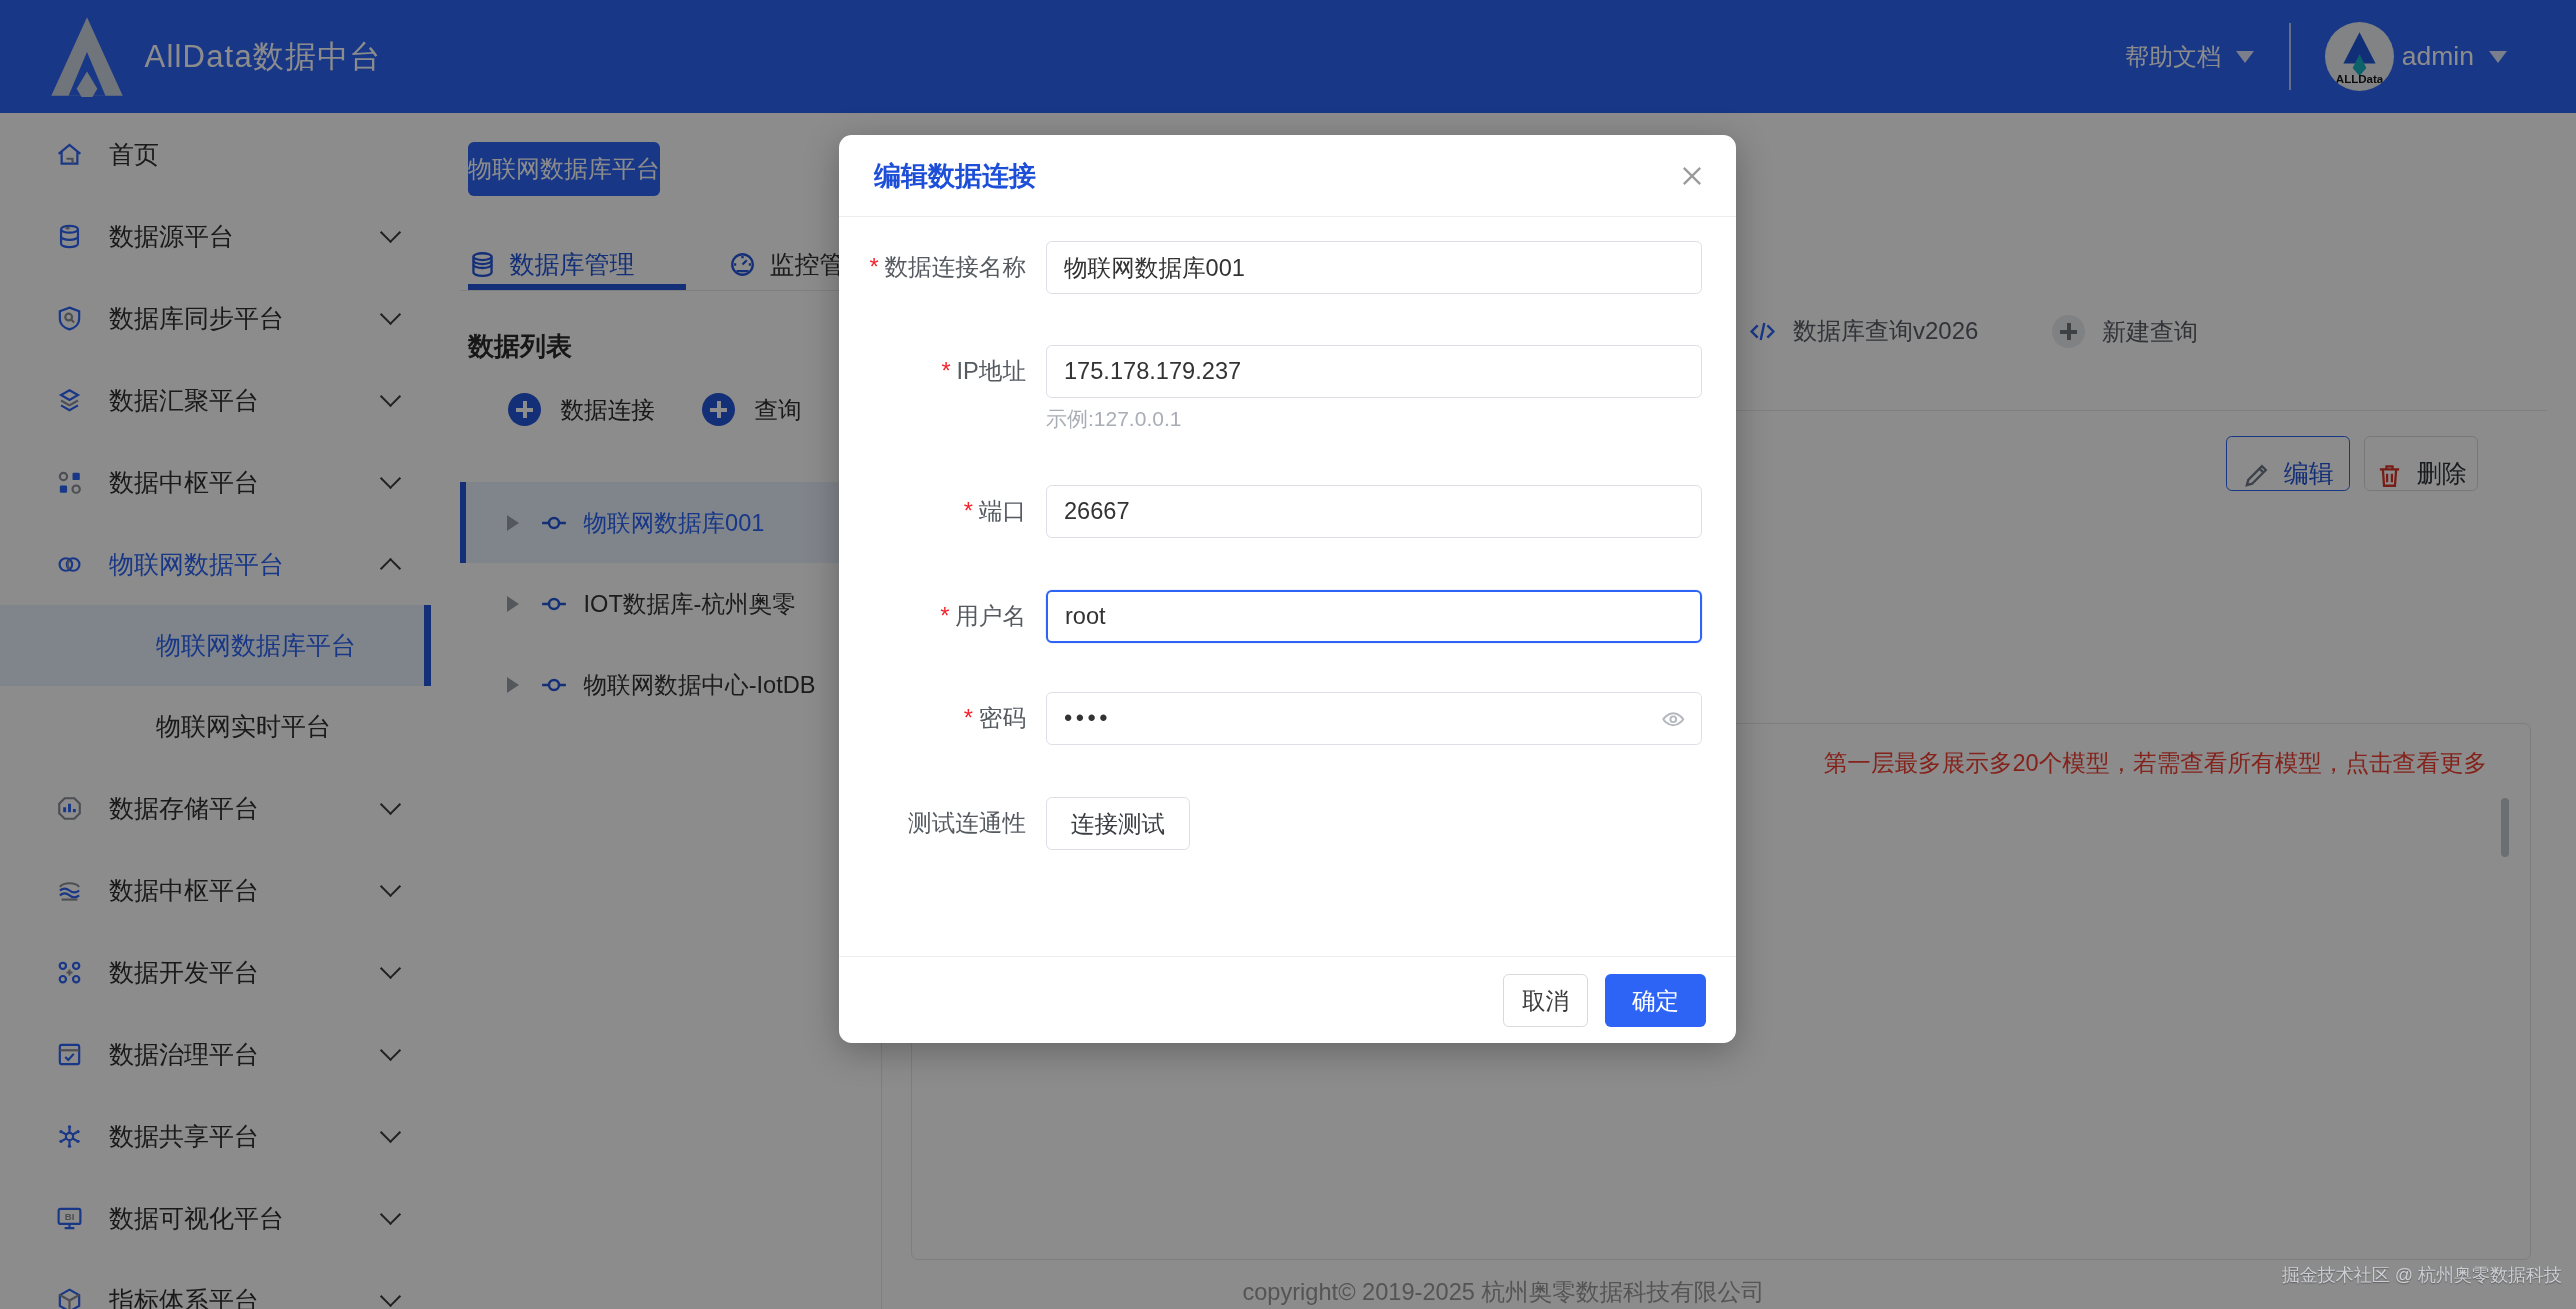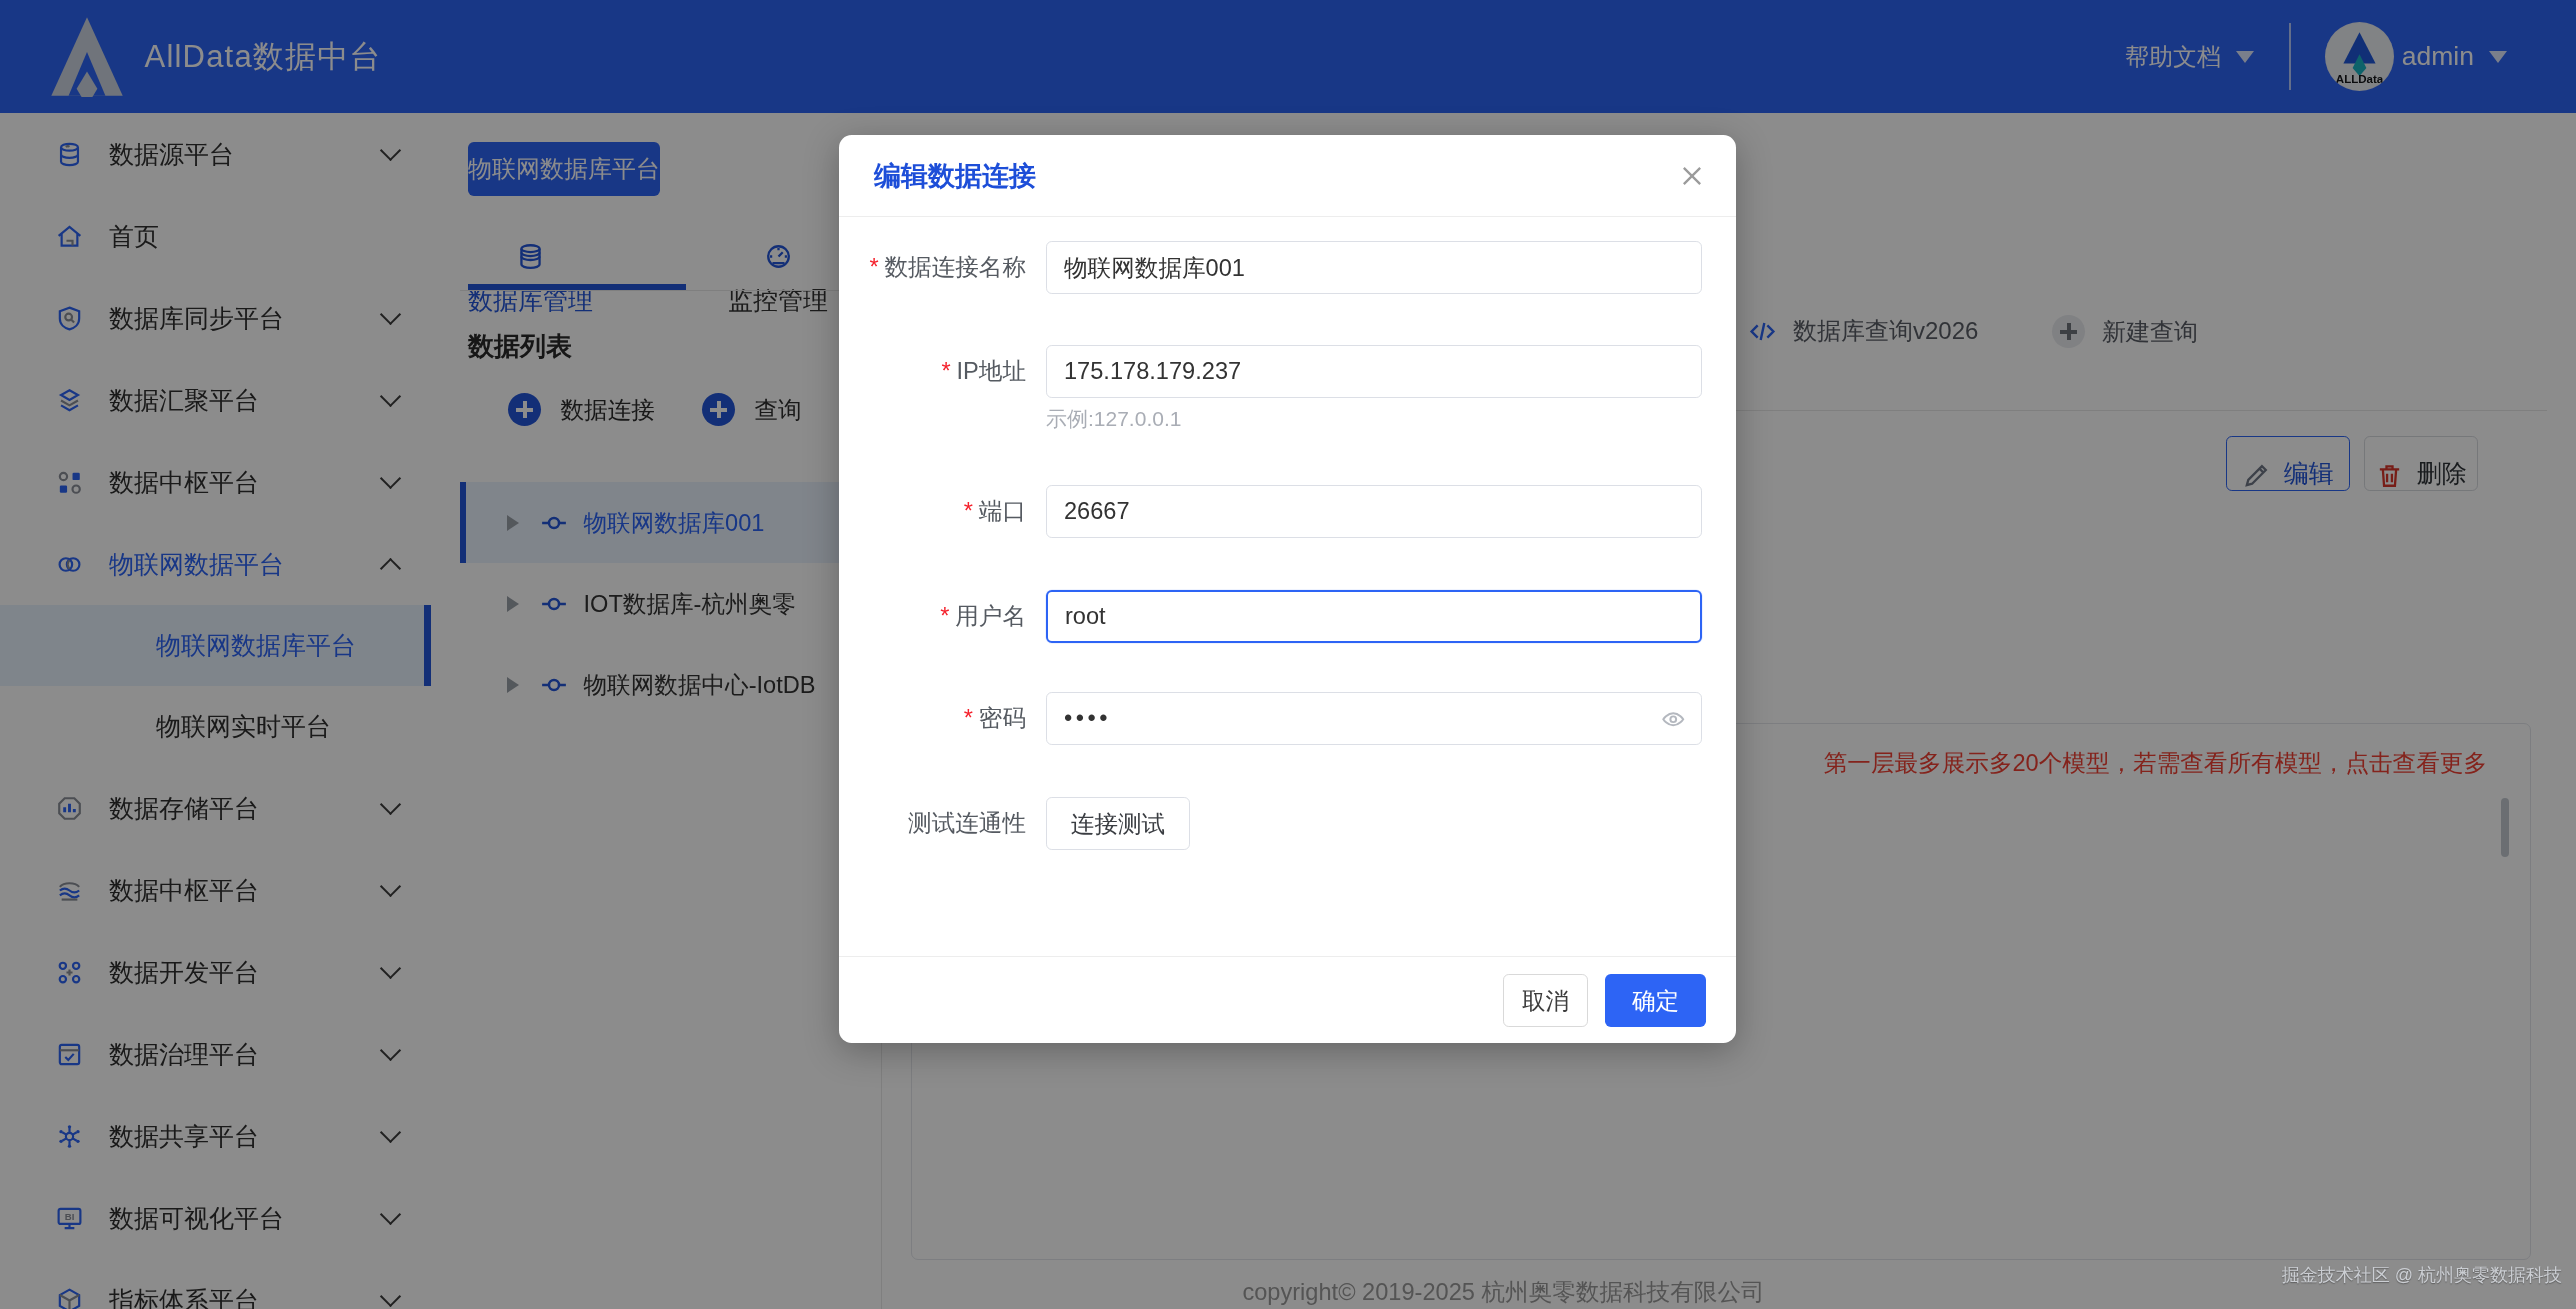--- a/index.html
+++ b/index.html
@@ -30,21 +30,21 @@
   .side-sub.selected::after{content:"";position:absolute;right:0;top:0;width:7px;height:100%;background:#2456d9;}
   .chev{position:absolute;right:33px;width:15px;height:15px;border-right:2.9px solid #3d3d3d;border-bottom:2.9px solid #3d3d3d;}
   .chev.down{transform:rotate(45deg);top:30px;}
   .chev.up{transform:rotate(-135deg);top:38px;}
   .icon-24{width:29px;height:29px;flex:0 0 auto;}
 
   
   .main{position:absolute;left:431px;top:113px;width:2145px;height:1197px;background:#ffffff;}
   .platform-btn{position:absolute;left:37px;top:29px;width:192px;height:54px;background:#2d64f5;border-radius:5.8px;
                 color:#fff;font-size:24px;display:flex;align-items:center;justify-content:center;cursor:pointer;}
-  .tab{position:absolute;top:129px;height:44px;display:flex;align-items:center;gap:12.6px;font-size:25px;cursor:pointer;flex-direction:column;}
+  .tab{position:absolute;top:129px;height:44px;display:flex;align-items:center;gap:12.6px;font-size:25px;cursor:pointer;}
   .tab1{left:37px;color:#2456d9;}
   .tab2{left:297px;color:#333;}
   .tab-underline{position:absolute;left:37px;top:171px;width:218px;height:6.3px;background:#2456d9;}
   .tab-divider{position:absolute;left:29px;top:177px;width:421px;height:1.2px;background:#e7e7e7;}
   .list-title{position:absolute;left:37px;top:216px;font-size:26px;font-weight:600;color:#2b2b2b;}
   .action{position:absolute;top:280px;display:flex;align-items:center;gap:19.5px;cursor:pointer;}
   .act1{left:77px;}
   .act2{left:271px;}
   .action .lbl{font-size:23.6px;color:#2f2f2f;}
   .plus-circle{position:relative;width:33px;height:33px;border-radius:50%;background:#2456d9;}
@@ -141,35 +141,35 @@
     <div class="admin">
       <span>admin</span>
       <span class="caret-down-w"></span>
     </div>
   </div>
 
   <div class="sidebar">
 
     <div class="side-item">
       <svg class="icon-24" viewBox="0 0 24 24" fill="none" stroke="#2d64f5" stroke-width="1.8">
+        <path d="M3 11.5 12 4l9 7.5M5.5 10v9.5h13V10"></path>
+          <path d="M9.5 15.5h5v4" stroke="#8a8f98"></path>
+      </svg>
+      <span class="lbl">首页</span>
+    </div>
+
+    <div class="side-item">
+      <svg class="icon-24" viewBox="0 0 24 24" fill="none" stroke="#2d64f5" stroke-width="1.8">
         <ellipse cx="12" cy="6" rx="7" ry="2.8"></ellipse>
           <path d="M5 6v12c0 1.5 3.1 2.8 7 2.8s7-1.3 7-2.8V6"></path>
           <path d="M5 12c0 1.5 3.1 2.8 7 2.8s7-1.3 7-2.8"></path>
           <path d="M9 5.8c1-.9 2-1 3-.2" stroke="#8a8f98"></path>
       </svg>
       <span class="lbl">数据源平台</span>
       <span class="chev down"></span>
-    </div>
-
-    <div class="side-item">
-      <svg class="icon-24" viewBox="0 0 24 24" fill="none" stroke="#2d64f5" stroke-width="1.8">
-        <path d="M3 11.5 12 4l9 7.5M5.5 10v9.5h13V10"></path>
-          <path d="M9.5 15.5h5v4" stroke="#8a8f98"></path>
-      </svg>
-      <span class="lbl">首页</span>
     </div>
 
     <div class="side-item">
       <svg class="icon-24" viewBox="0 0 24 24" fill="none" stroke="#2d64f5" stroke-width="1.8">
         <path d="M12 3l8 3v6c0 5-4 8-8 9-4-1-8-4-8-9V6z"></path>
           <circle cx="11.3" cy="10.8" r="2.8" stroke="#8a8f98"></circle>
           <path d="M13.5 13l2.3 2.3" stroke="#8a8f98"></path>
       </svg>
       <span class="lbl">数据库同步平台</span>
       <span class="chev down"></span>

